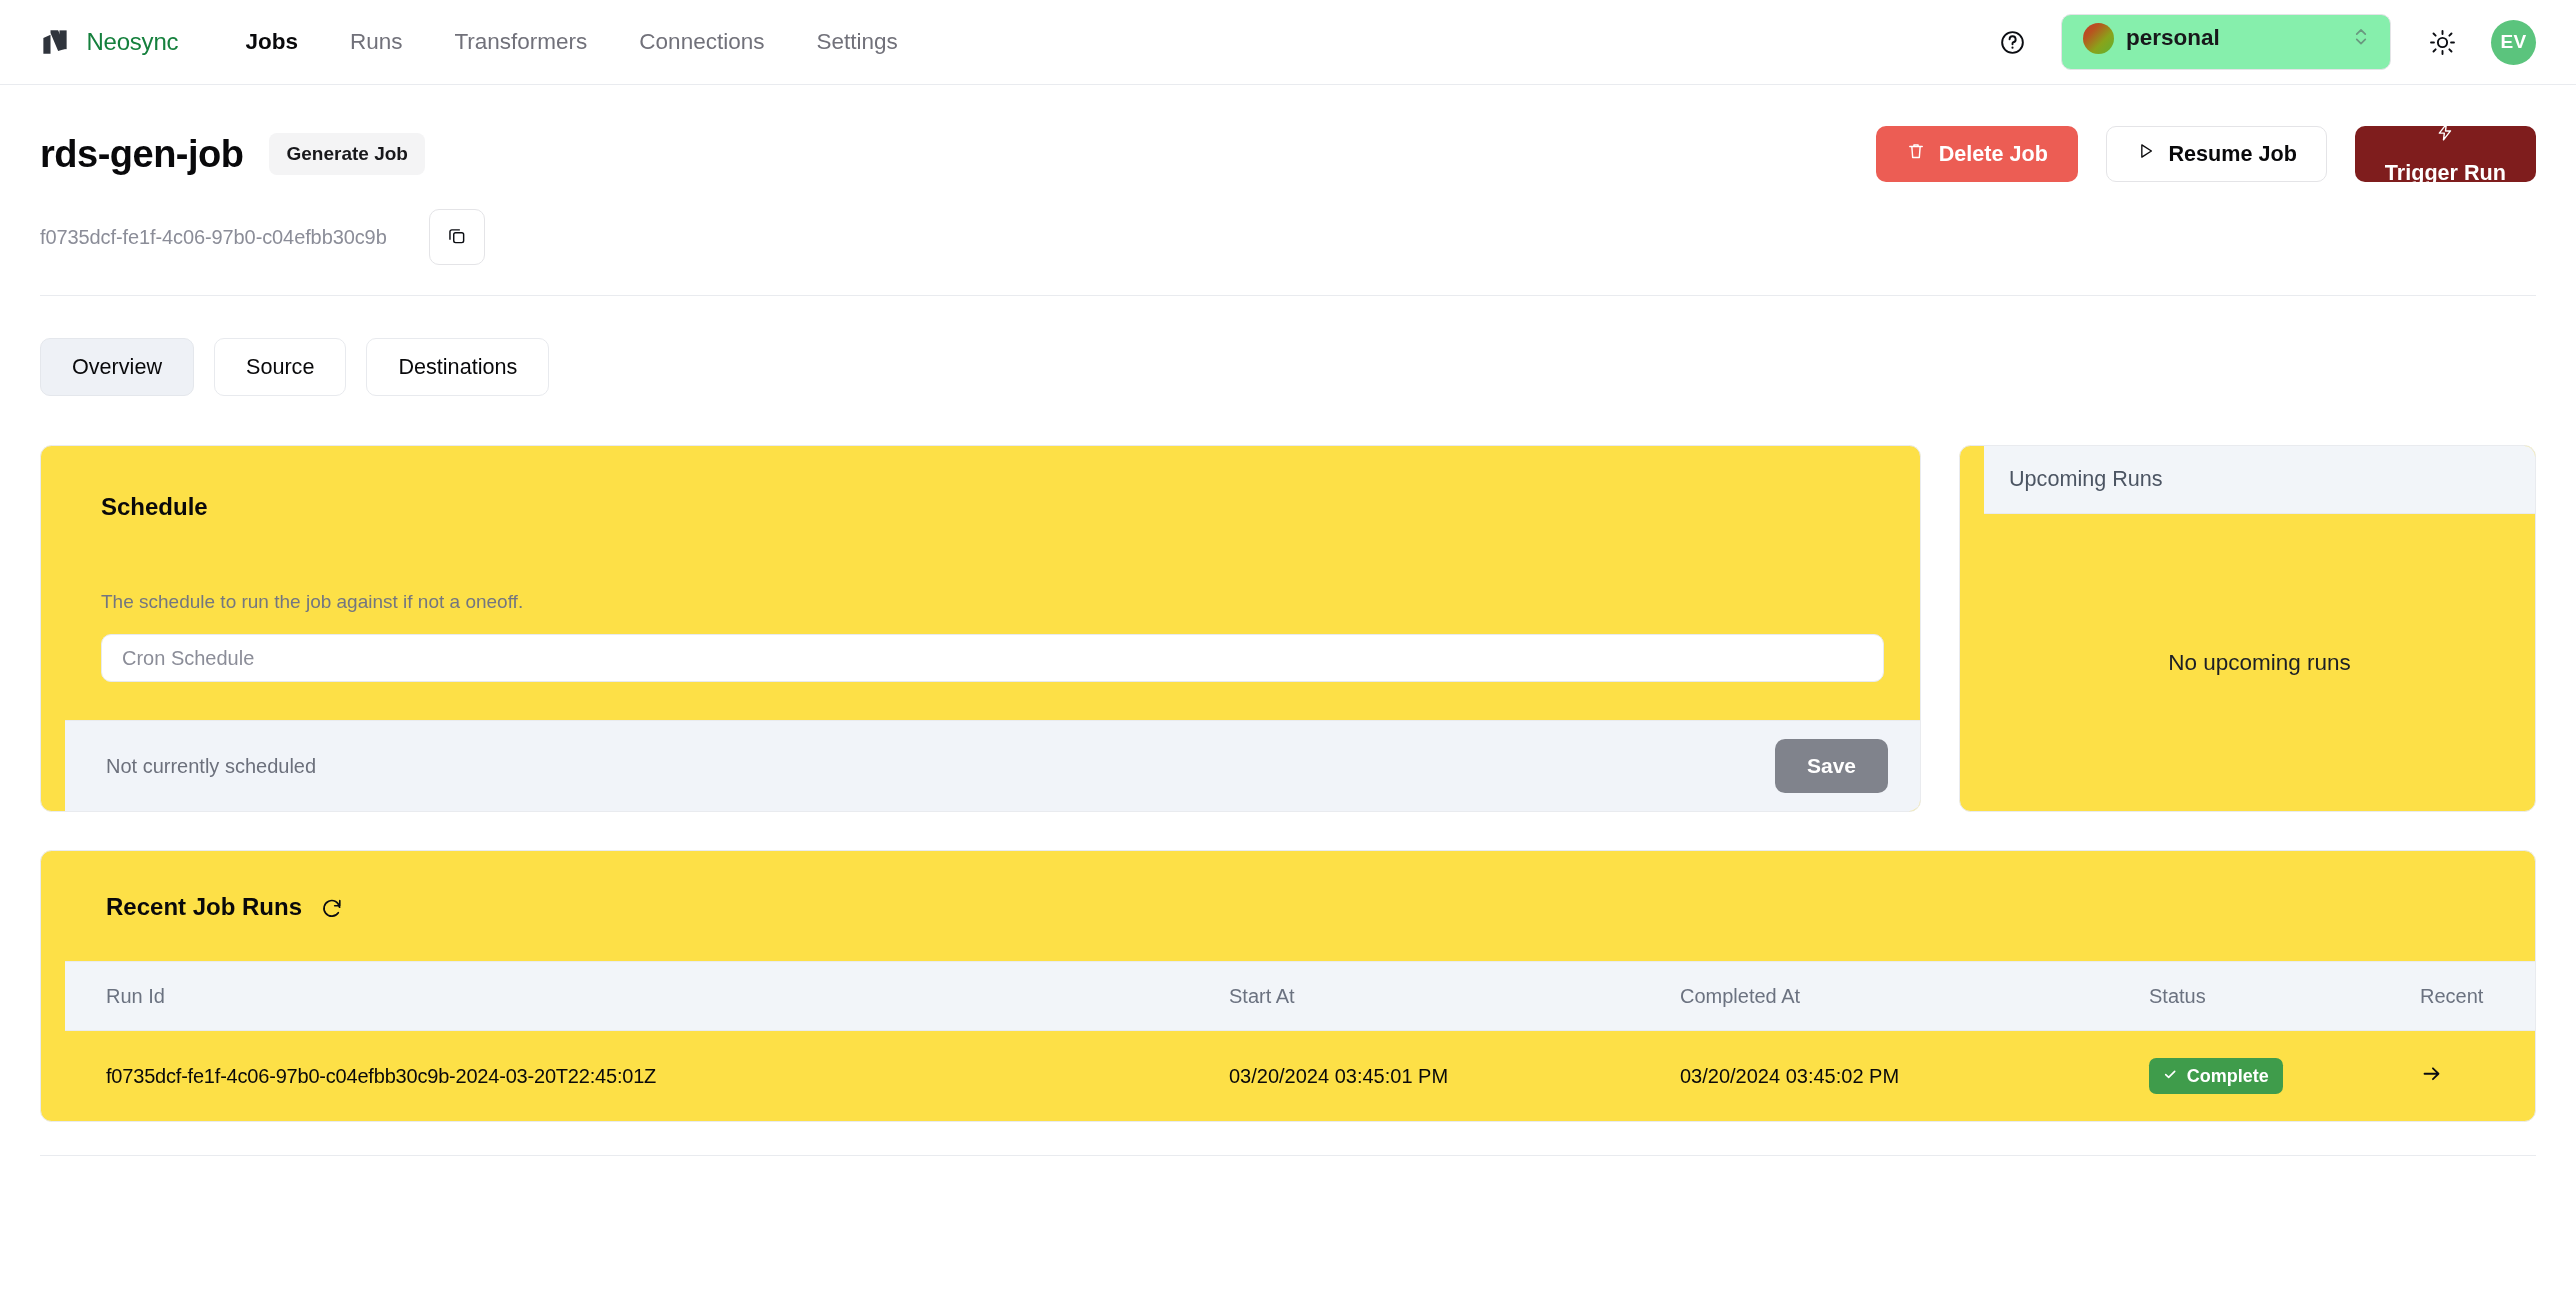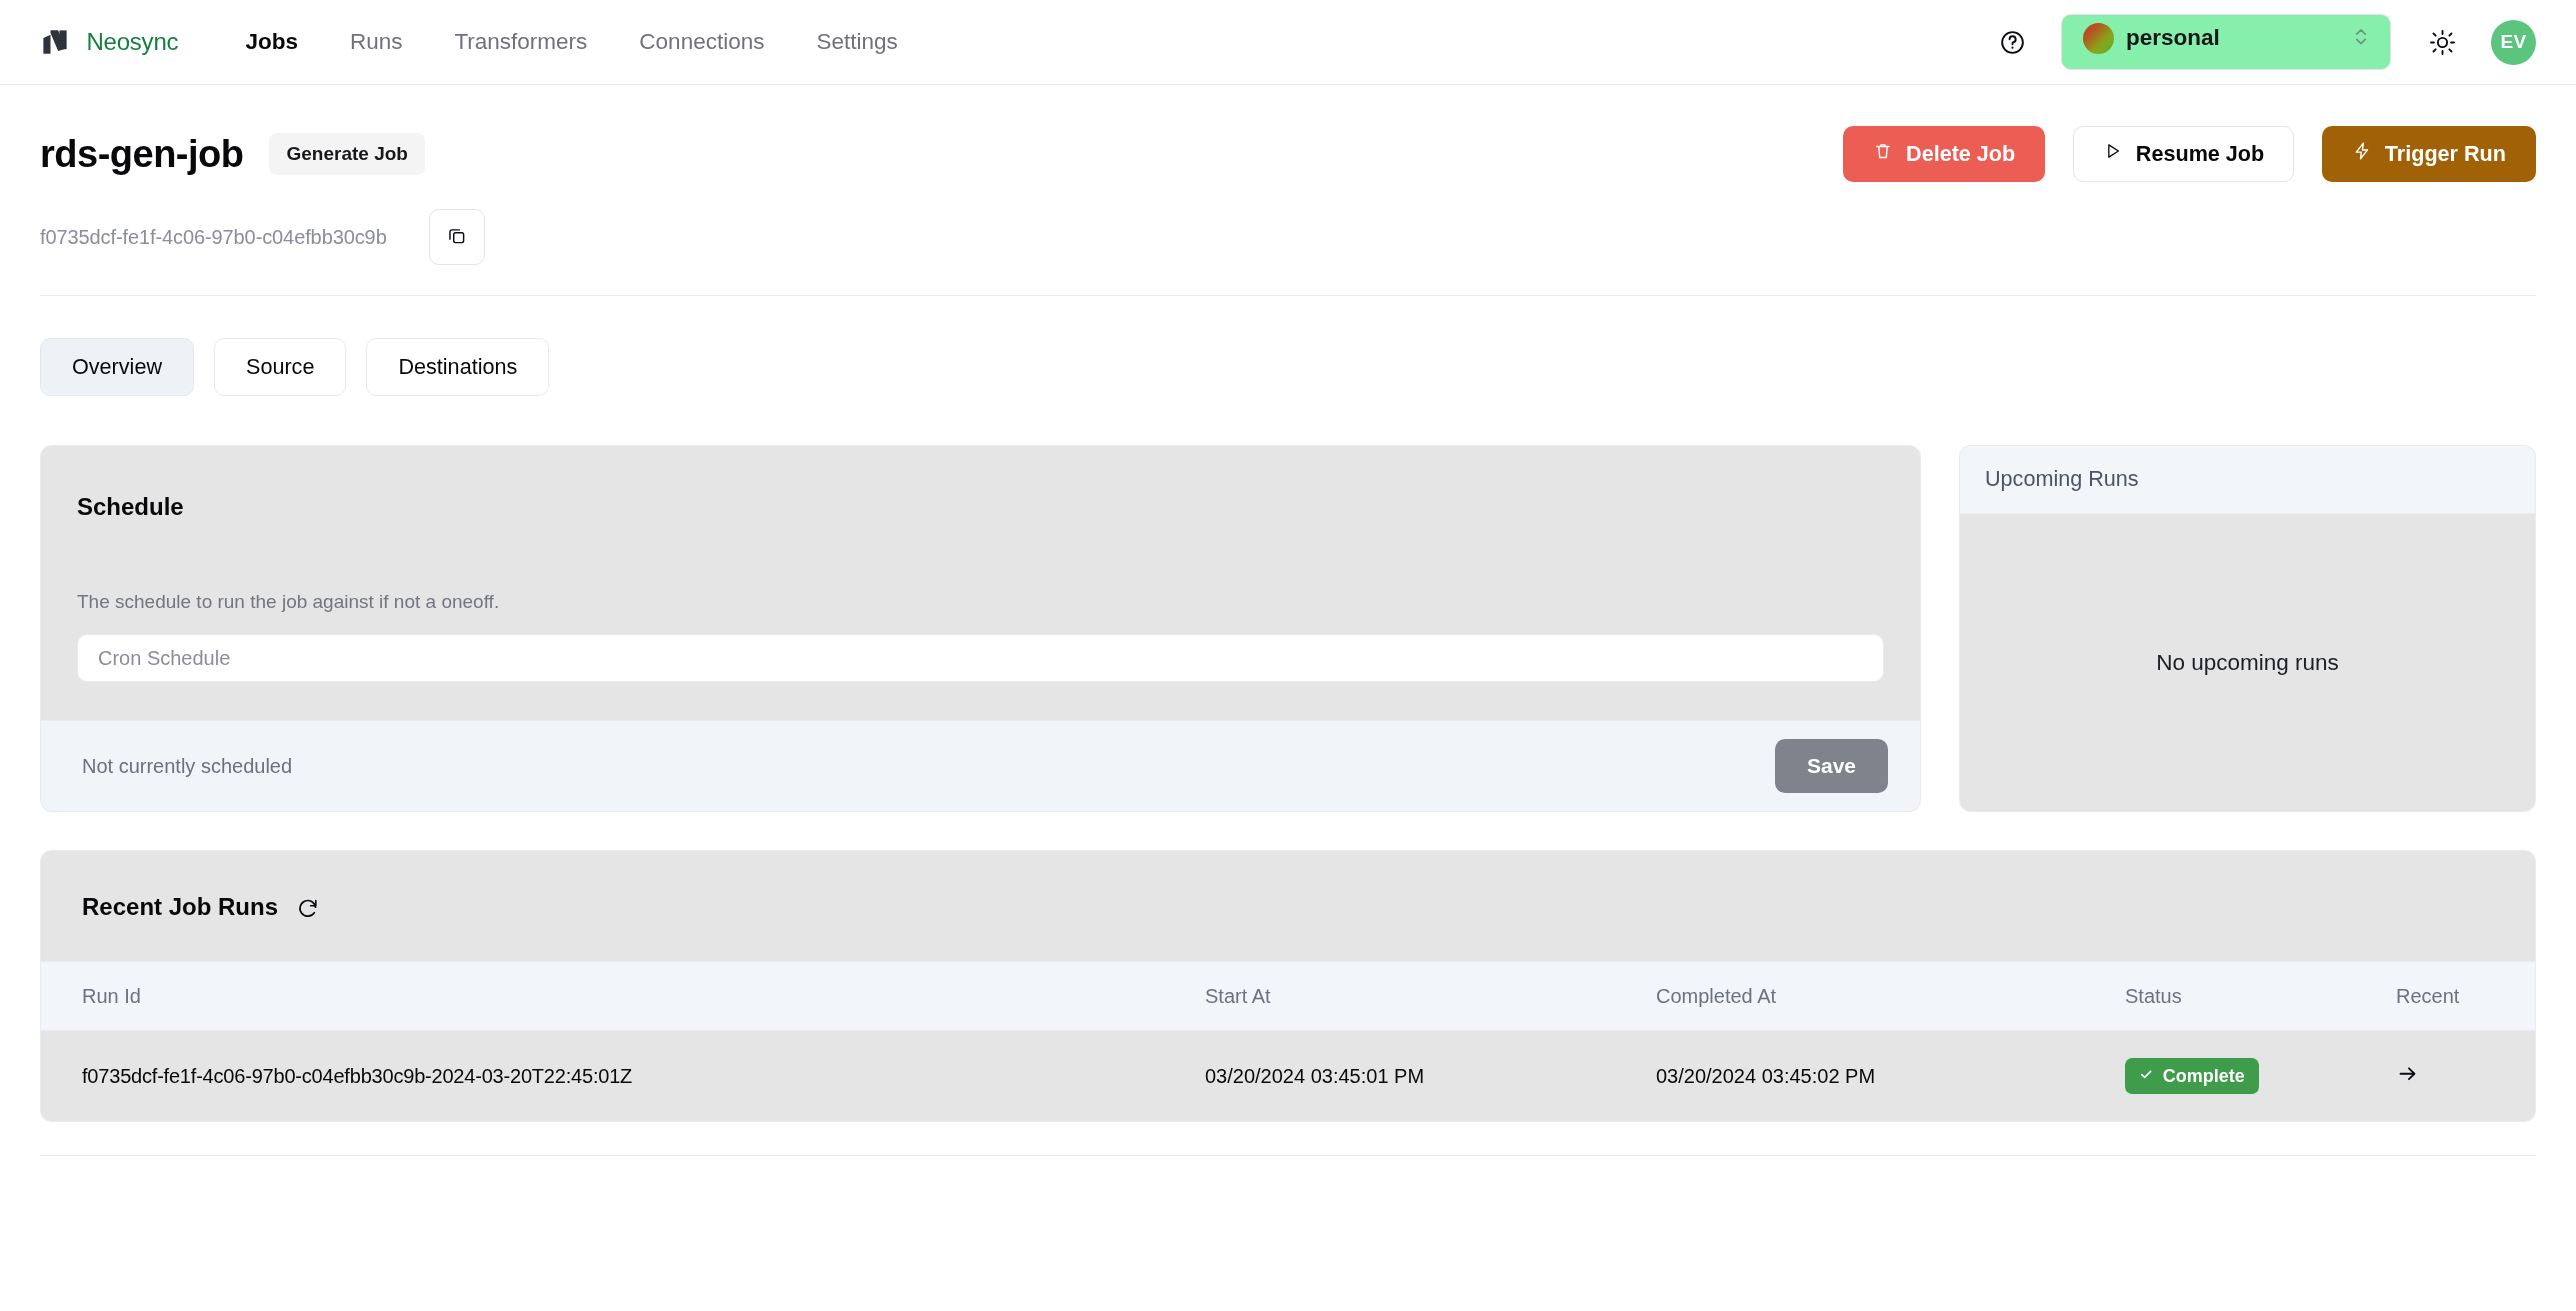--- a/index.html
+++ b/index.html
@@ -115,21 +115,21 @@
     border-radius: 10px;
     font-size: 21.6px;
     font-weight: 600;
     cursor: pointer;
     padding: 0 29px;
     border: 0.9px solid transparent;
     white-space: nowrap;
   }
   .btn-danger { background: #ec5d54; color: #fff; }
   .btn-outline { background: #fff; color: #09090b; border-color: #e4e4e7; }
-  .btn-dark { background: #a16207; color: #fff; }
+  .btn-dark { background: #7f1d1d; color: #fff; flex-direction: column; }
 
   .job-id-row {
     display: flex;
     align-items: center;
     margin-top: 27px;
     gap: 0;
   }
   .job-id { font-size: 20px; color: #8b8d98; letter-spacing: -0.1px; }
   .copy-btn {
     margin-left: 42px;
@@ -164,22 +164,23 @@
   .content-grid {
     display: grid;
     grid-template-columns: 1881px 1fr;
     gap: 38px;
     margin-top: 49px;
   }
 
   .card {
     border: 0.9px solid #e9ebef;
     border-radius: 11.7px;
-    background: #e5e5e5;
+    background: #fde047;
     overflow: hidden;
+    padding-left: 24px;
   }
 
   .schedule-card { display: flex; flex-direction: column; }
   .schedule-body { padding: 47px 36px 0 36px; flex: 1 1 auto; }
   .schedule-title { font-size: 24px; font-weight: 600; color: #09090b; }
   .schedule-desc { font-size: 19px; color: #737680; margin-top: 70px; }
   .cron-input {
     margin-top: 21.6px;
     width: 100%;
     height: 48px;

